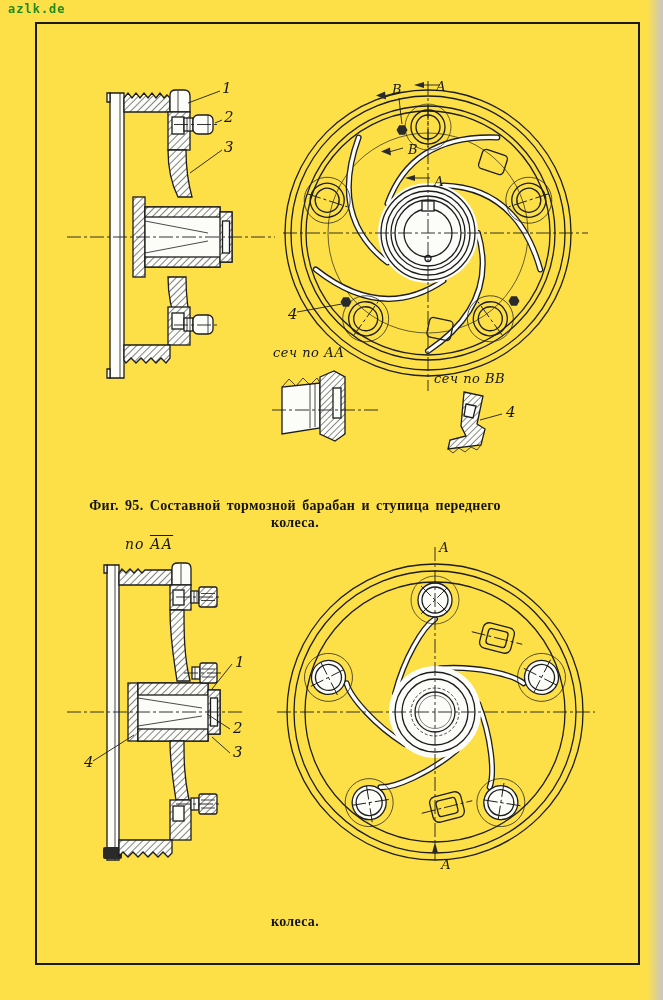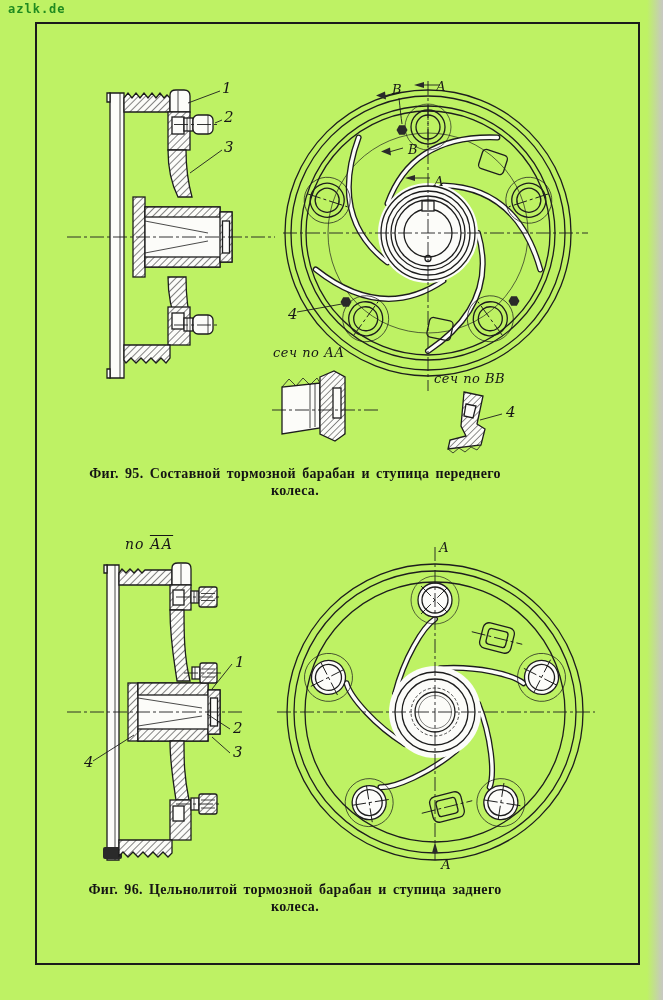--- a/index.html
+++ b/index.html
@@ -1,27 +1,27 @@
 <!DOCTYPE html>
 <html><head>
 <meta charset="utf-8">
 <style>
   html,body{margin:0;padding:0;background:#888;}
-  .page{position:relative;width:663px;height:1000px;background:#bef264;overflow:hidden;
+  .page{position:relative;width:663px;height:1000px;background:#fde047;overflow:hidden;
         font-family:"Liberation Serif",serif;color:#161616;}
   .scan-edge{position:absolute;top:0;right:0;width:16px;height:100%;
         background:linear-gradient(to right,rgba(201,201,197,0),#c7c7c3);}
   .watermark{position:absolute;left:8px;top:2px;font:700 12px "DejaVu Sans Mono",monospace;
         color:#1f8a1f;letter-spacing:1px;}
   .frame{position:absolute;left:35px;top:22px;width:601px;height:939px;
         border:2px solid #1b1b1b;}
   .layer{position:absolute;left:0;top:0;width:100%;height:100%;}
   .abs{position:absolute;}
   .caption{position:absolute;left:35px;width:520px;text-align:center;font-weight:bold;
-        font-size:14px;line-height:16.5px;letter-spacing:.3px;word-spacing:2.5px;color:#141414;}
+        font-size:14px;line-height:16.5px;letter-spacing:.3px;word-spacing:2.5px;color:#141414;margin-top:32px;}
   .view-label{position:absolute;left:125px;top:536px;font:italic 14px "DejaVu Serif",serif;
         letter-spacing:1px;}
   .ovl{text-decoration:overline;}
   
   svg .s{stroke:#1d1d1d;stroke-width:1.3;fill:none;}
   svg .sw{stroke:#1d1d1d;stroke-width:1.3;fill:#fcfcf9;}
   svg .thin{stroke:#1d1d1d;stroke-width:.8;fill:none;}
   svg .cl{stroke:#1d1d1d;stroke-width:.9;fill:none;stroke-dasharray:14 3 3 3;}
   svg .ld{stroke:#1d1d1d;stroke-width:.9;fill:none;}
   svg .spk{stroke:#1d1d1d;stroke-width:6;fill:none;stroke-linecap:round;}
@@ -398,19 +398,18 @@
         <path class="cl" d="M0,-165 V150"></path>
         <g>
           <text x="4" y="-160" class="lbl">А</text>
           <polygon class="ink" points="-3,141 0,130 3,141"></polygon>
           <text x="6" y="157" class="lbl">А</text>
         </g>
       </g>
     </svg>
 
     <div class="caption" style="top:882px">
-      <div>Фиг. 96. Цельнолитой тормозной барабан и ступица заднего</div>
       <div>колеса.</div>
     </div>
   </section>
 
   <div class="scan-edge"></div>
 </div>
 
 </body></html>

